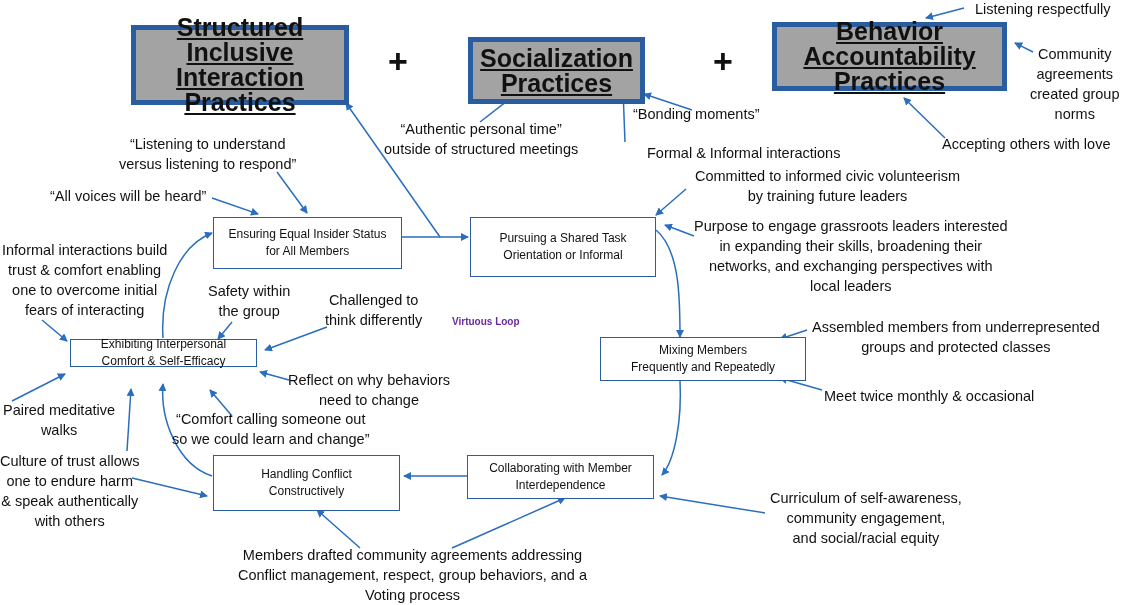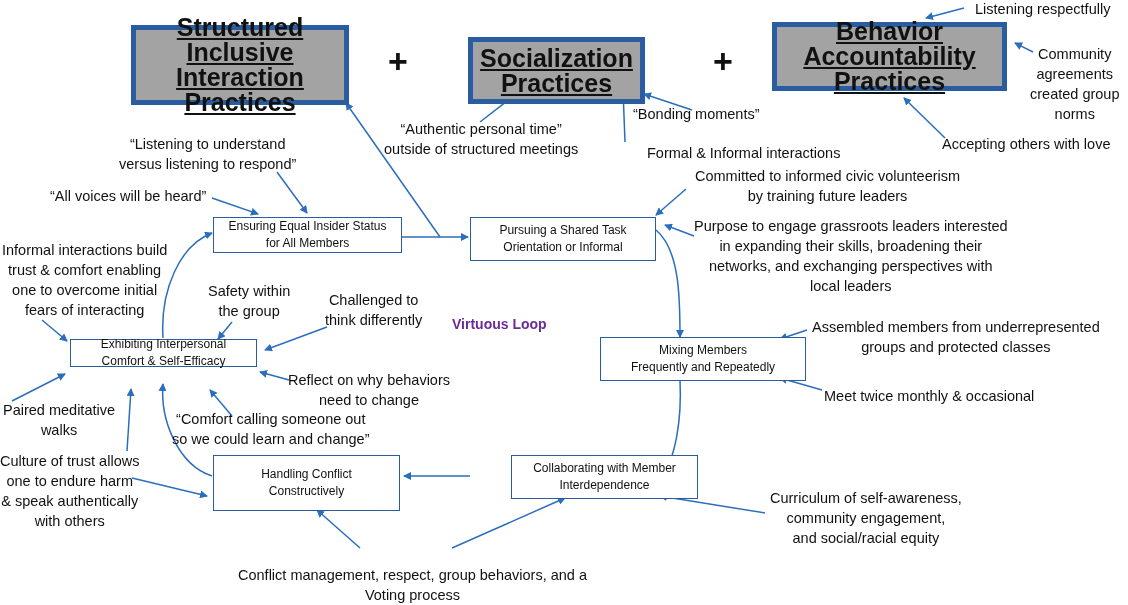--- a/index.html
+++ b/index.html
@@ -7,21 +7,21 @@
          font-family:"Liberation Sans", sans-serif; color:#111; }
   .big-box { position:absolute; border:5px solid #2a5d9f; background:#a3a3a3;
              box-sizing:border-box; display:flex; align-items:center; justify-content:center;
              text-align:center; font-weight:bold; font-size:25px; line-height:25px;
              text-decoration:underline; color:#111; }
   .node { position:absolute; border:1.6px solid #2a5d9f; background:#fff; box-sizing:border-box;
           display:flex; align-items:center; justify-content:center; text-align:center;
           font-size:12px; line-height:17px; color:#111; padding:0 4px; }
   .note { position:absolute; font-size:14.5px; line-height:20px; color:#111; text-align:center; white-space:nowrap; }
   .plus { position:absolute; font-size:34px; font-weight:bold; color:#111; }
-  .loop { position:absolute; color:#6b2a9a; font-weight:bold; font-size:14px; }
+  .loop { position:absolute; color:#6b2a9a; font-weight:bold; font-size:10px; }
   svg#links { position:absolute; left:0; top:0; }
 </style>
 </head>
 <body>
 
 <svg id="links" width="1128" height="605">
   <defs>
     <marker id="ah" markerWidth="8" markerHeight="8" refX="7" refY="4" orient="auto" markerUnits="userSpaceOnUse">
       <path d="M0,0 L8,4 L0,8 z" fill="#2a6ebd"></path>
     </marker>
@@ -72,30 +72,30 @@
   <span>Practices</span></div>
 </div>
 <div class="plus" style="left:713px;top:42px;">+</div>
 <div class="big-box" style="left:772px;top:22px;width:235px;height:69px;">
   <div><span>Behavior Accountability</span><br>
   <span>Practices</span></div>
 </div>
 
 <div class="loop" style="left:452px;top:316px;">Virtuous Loop</div>
 
-<div class="node" style="left:213px;top:217px;width:189px;height:36px;">
+<div class="node" style="left:213px;top:217px;width:189px;height:52px;">
   <div><span>Ensuring Equal Insider Status</span><br><span>for All Members</span></div>
 </div>
-<div class="node" style="left:470px;top:217px;width:186px;height:44px;">
+<div class="node" style="left:470px;top:217px;width:186px;height:60px;">
   <div><span>Pursuing a Shared Task</span><br><span>Orientation or Informal</span></div>
 </div>
 <div class="node" style="left:600px;top:337px;width:206px;height:44px;">
   <div><span>Mixing Members</span><br><span>Frequently and Repeatedly</span></div>
 </div>
-<div class="node" style="left:467px;top:455px;width:187px;height:44px;margin-left:44px;">
+<div class="node" style="left:467px;top:455px;width:187px;height:44px;">
   <div><span>Collaborating with Member</span><br><span>Interdependence</span></div>
 </div>
 <div class="node" style="left:213px;top:455px;width:187px;height:56px;">
   <div><span>Handling Conflict</span><br><span>Constructively</span></div>
 </div>
 <div class="node" style="left:70px;top:339px;width:187px;height:28px;">
   <div><span>Exhibiting Interpersonal</span><br><span>Comfort &amp; Self-Efficacy</span></div>
 </div>
 
 <div class="note" style="left:975px;top:-1px;"><span>Listening respectfully</span></div>
@@ -165,16 +165,16 @@
   <span>one to endure harm</span><br>
   <span>&amp; speak authentically</span><br>
   <span>with others</span>
 </div>
 <div class="note" style="left:770px;top:488px;">
   <span>Curriculum of self-awareness,</span><br>
   <span>community engagement,</span><br>
   <span>and social/racial equity</span>
 </div>
 <div class="note" style="left:238px;top:545px;">
-  <br>
+  <span>Members drafted community agreements addressing</span><br>
   <span>Conflict management, respect, group behaviors, and a</span><br>
   <span>Voting process</span>
 </div>
 
 </body></html>

